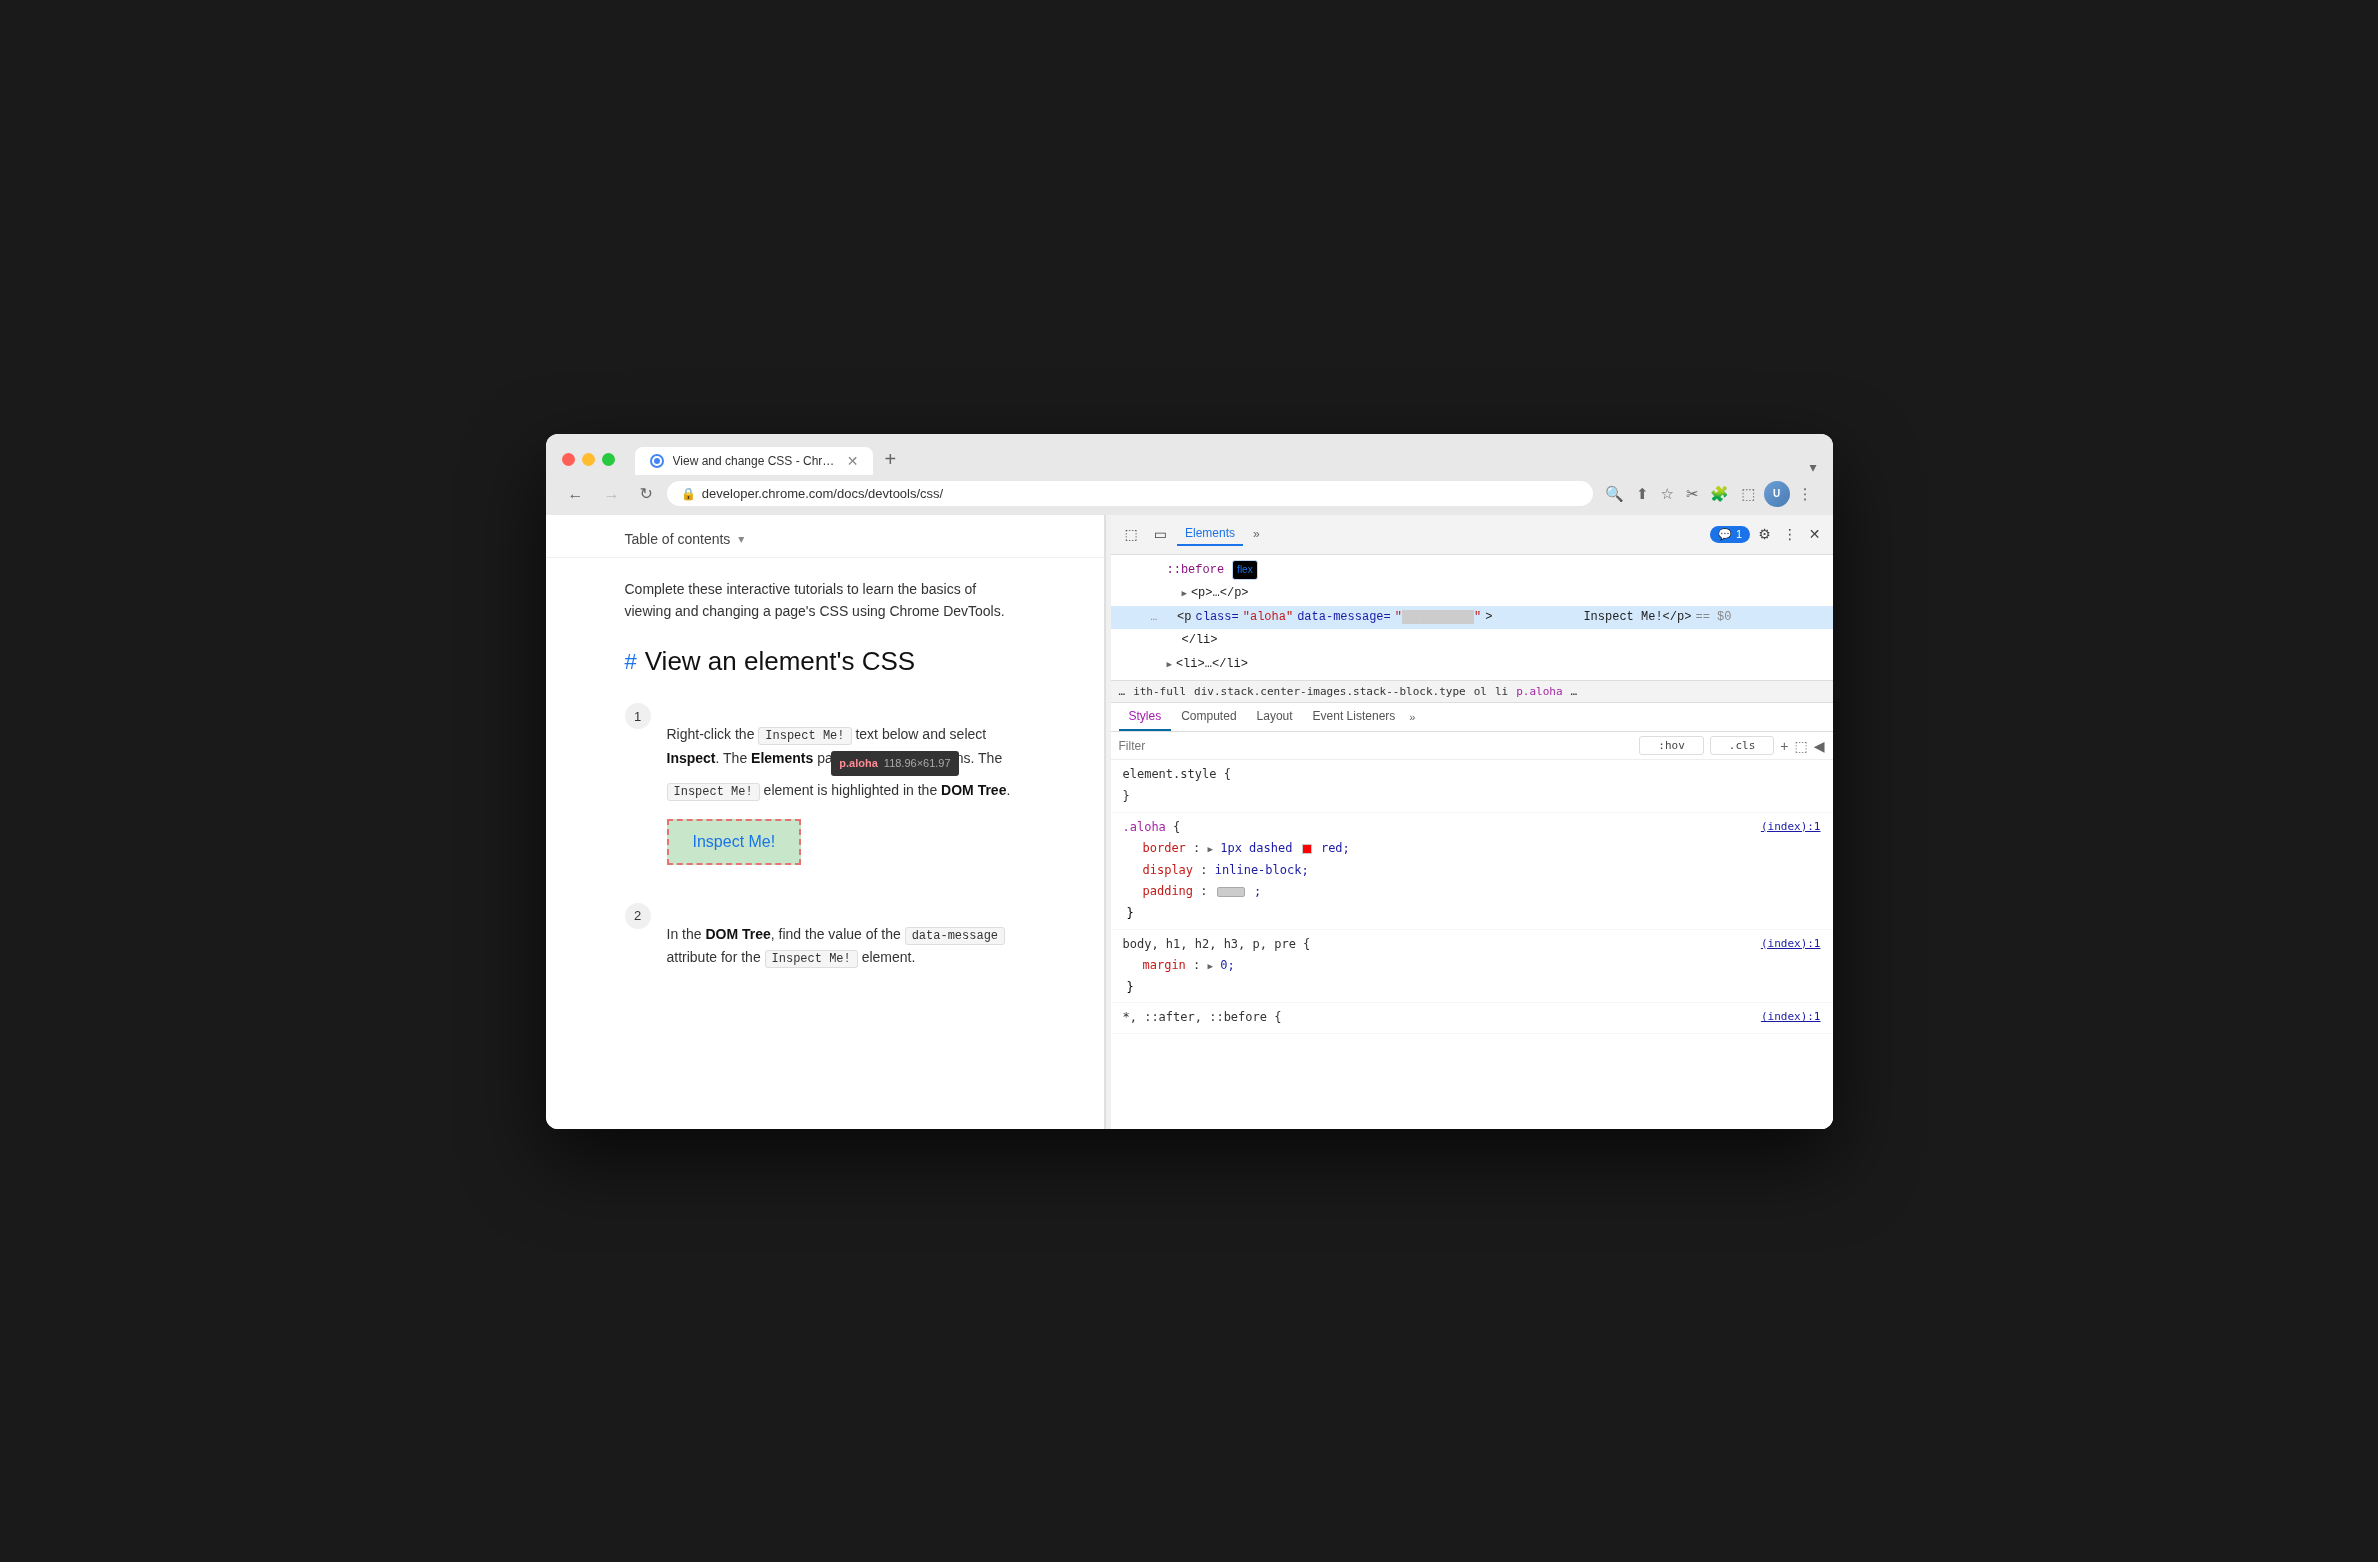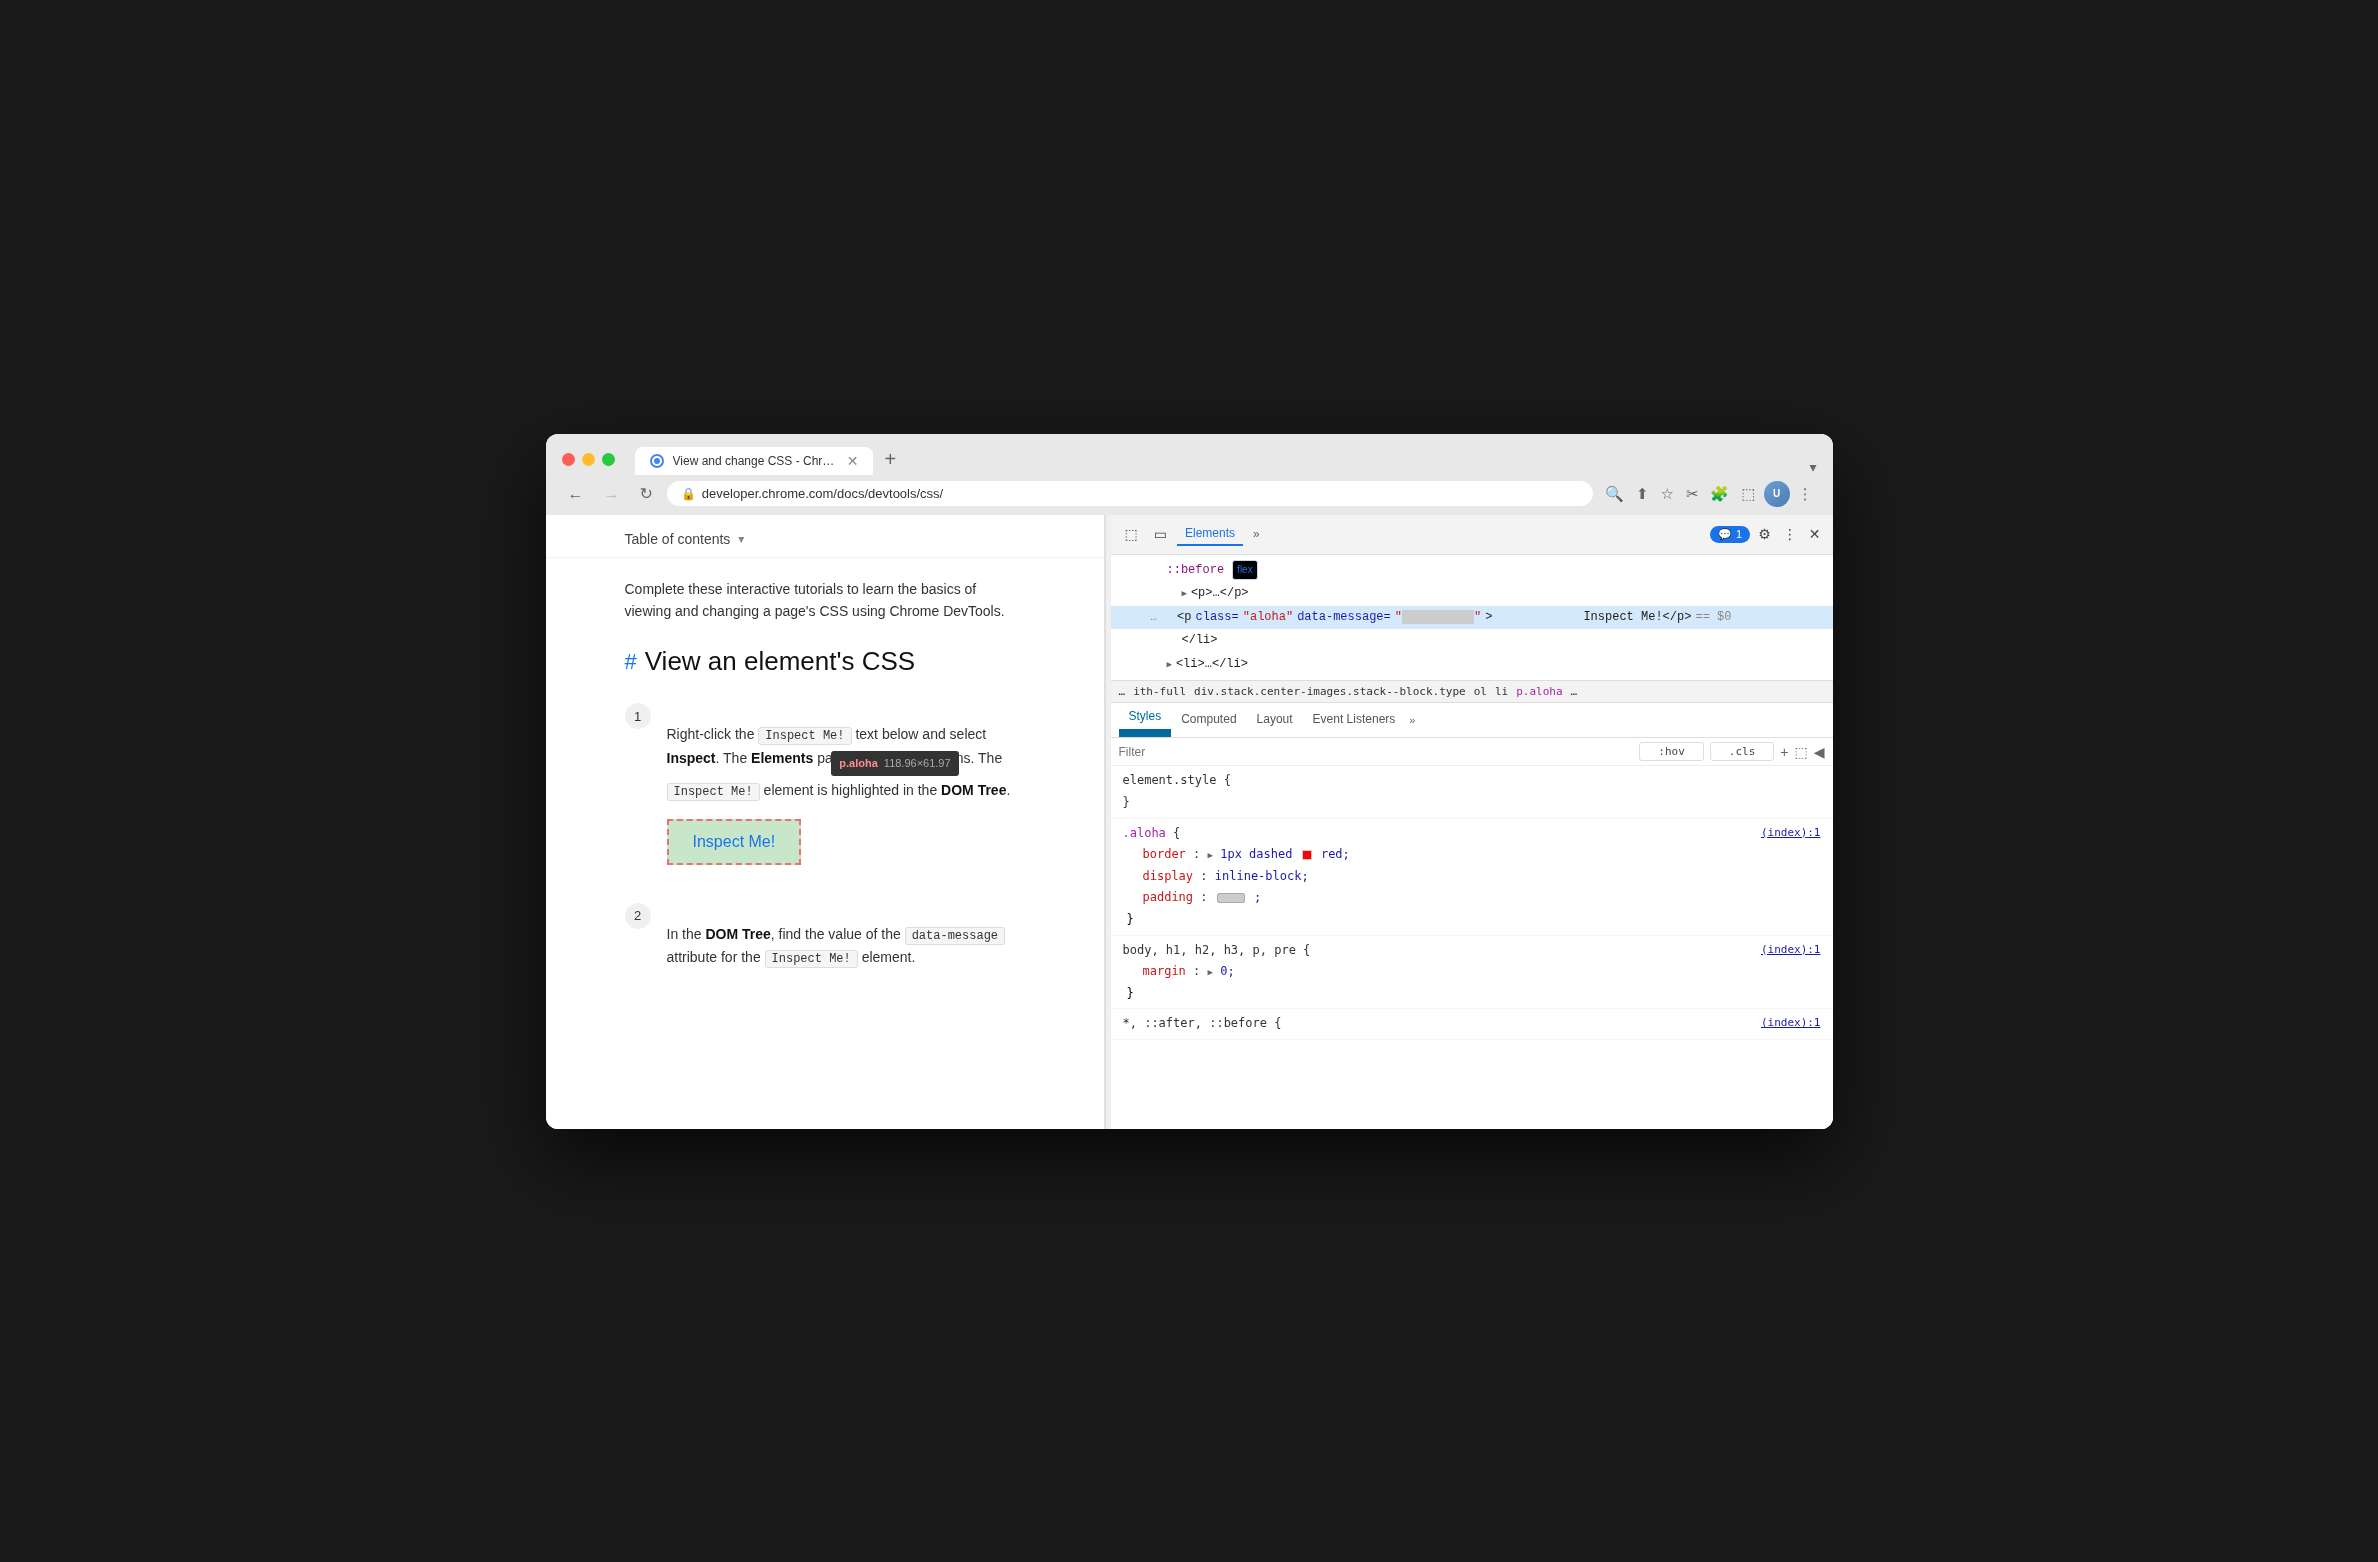--- a/index.html
+++ b/index.html
@@ -404,22 +404,22 @@
       padding: 6px 10px;
       font-size: 12px;
       color: #555;
       cursor: pointer;
       border-bottom: 2px solid transparent;
       background: none;
       border-left: none; border-right: none; border-top: none;
       font-family: inherit;
     }
     .styles-tab.active {
-      border-bottom: 8px solid #0369a1;
-      color: #0369a1;
+      border-bottom: 2px solid #0369a1;
+      color: #a21caf;
     }
     .styles-tab-more { color: #666; font-size: 11px; margin-left: 4px; }
 
     .filter-bar {
       display: flex;
       align-items: center;
       padding: 4px 8px;
       border-bottom: 1px solid #eee;
       gap: 8px;
     }

